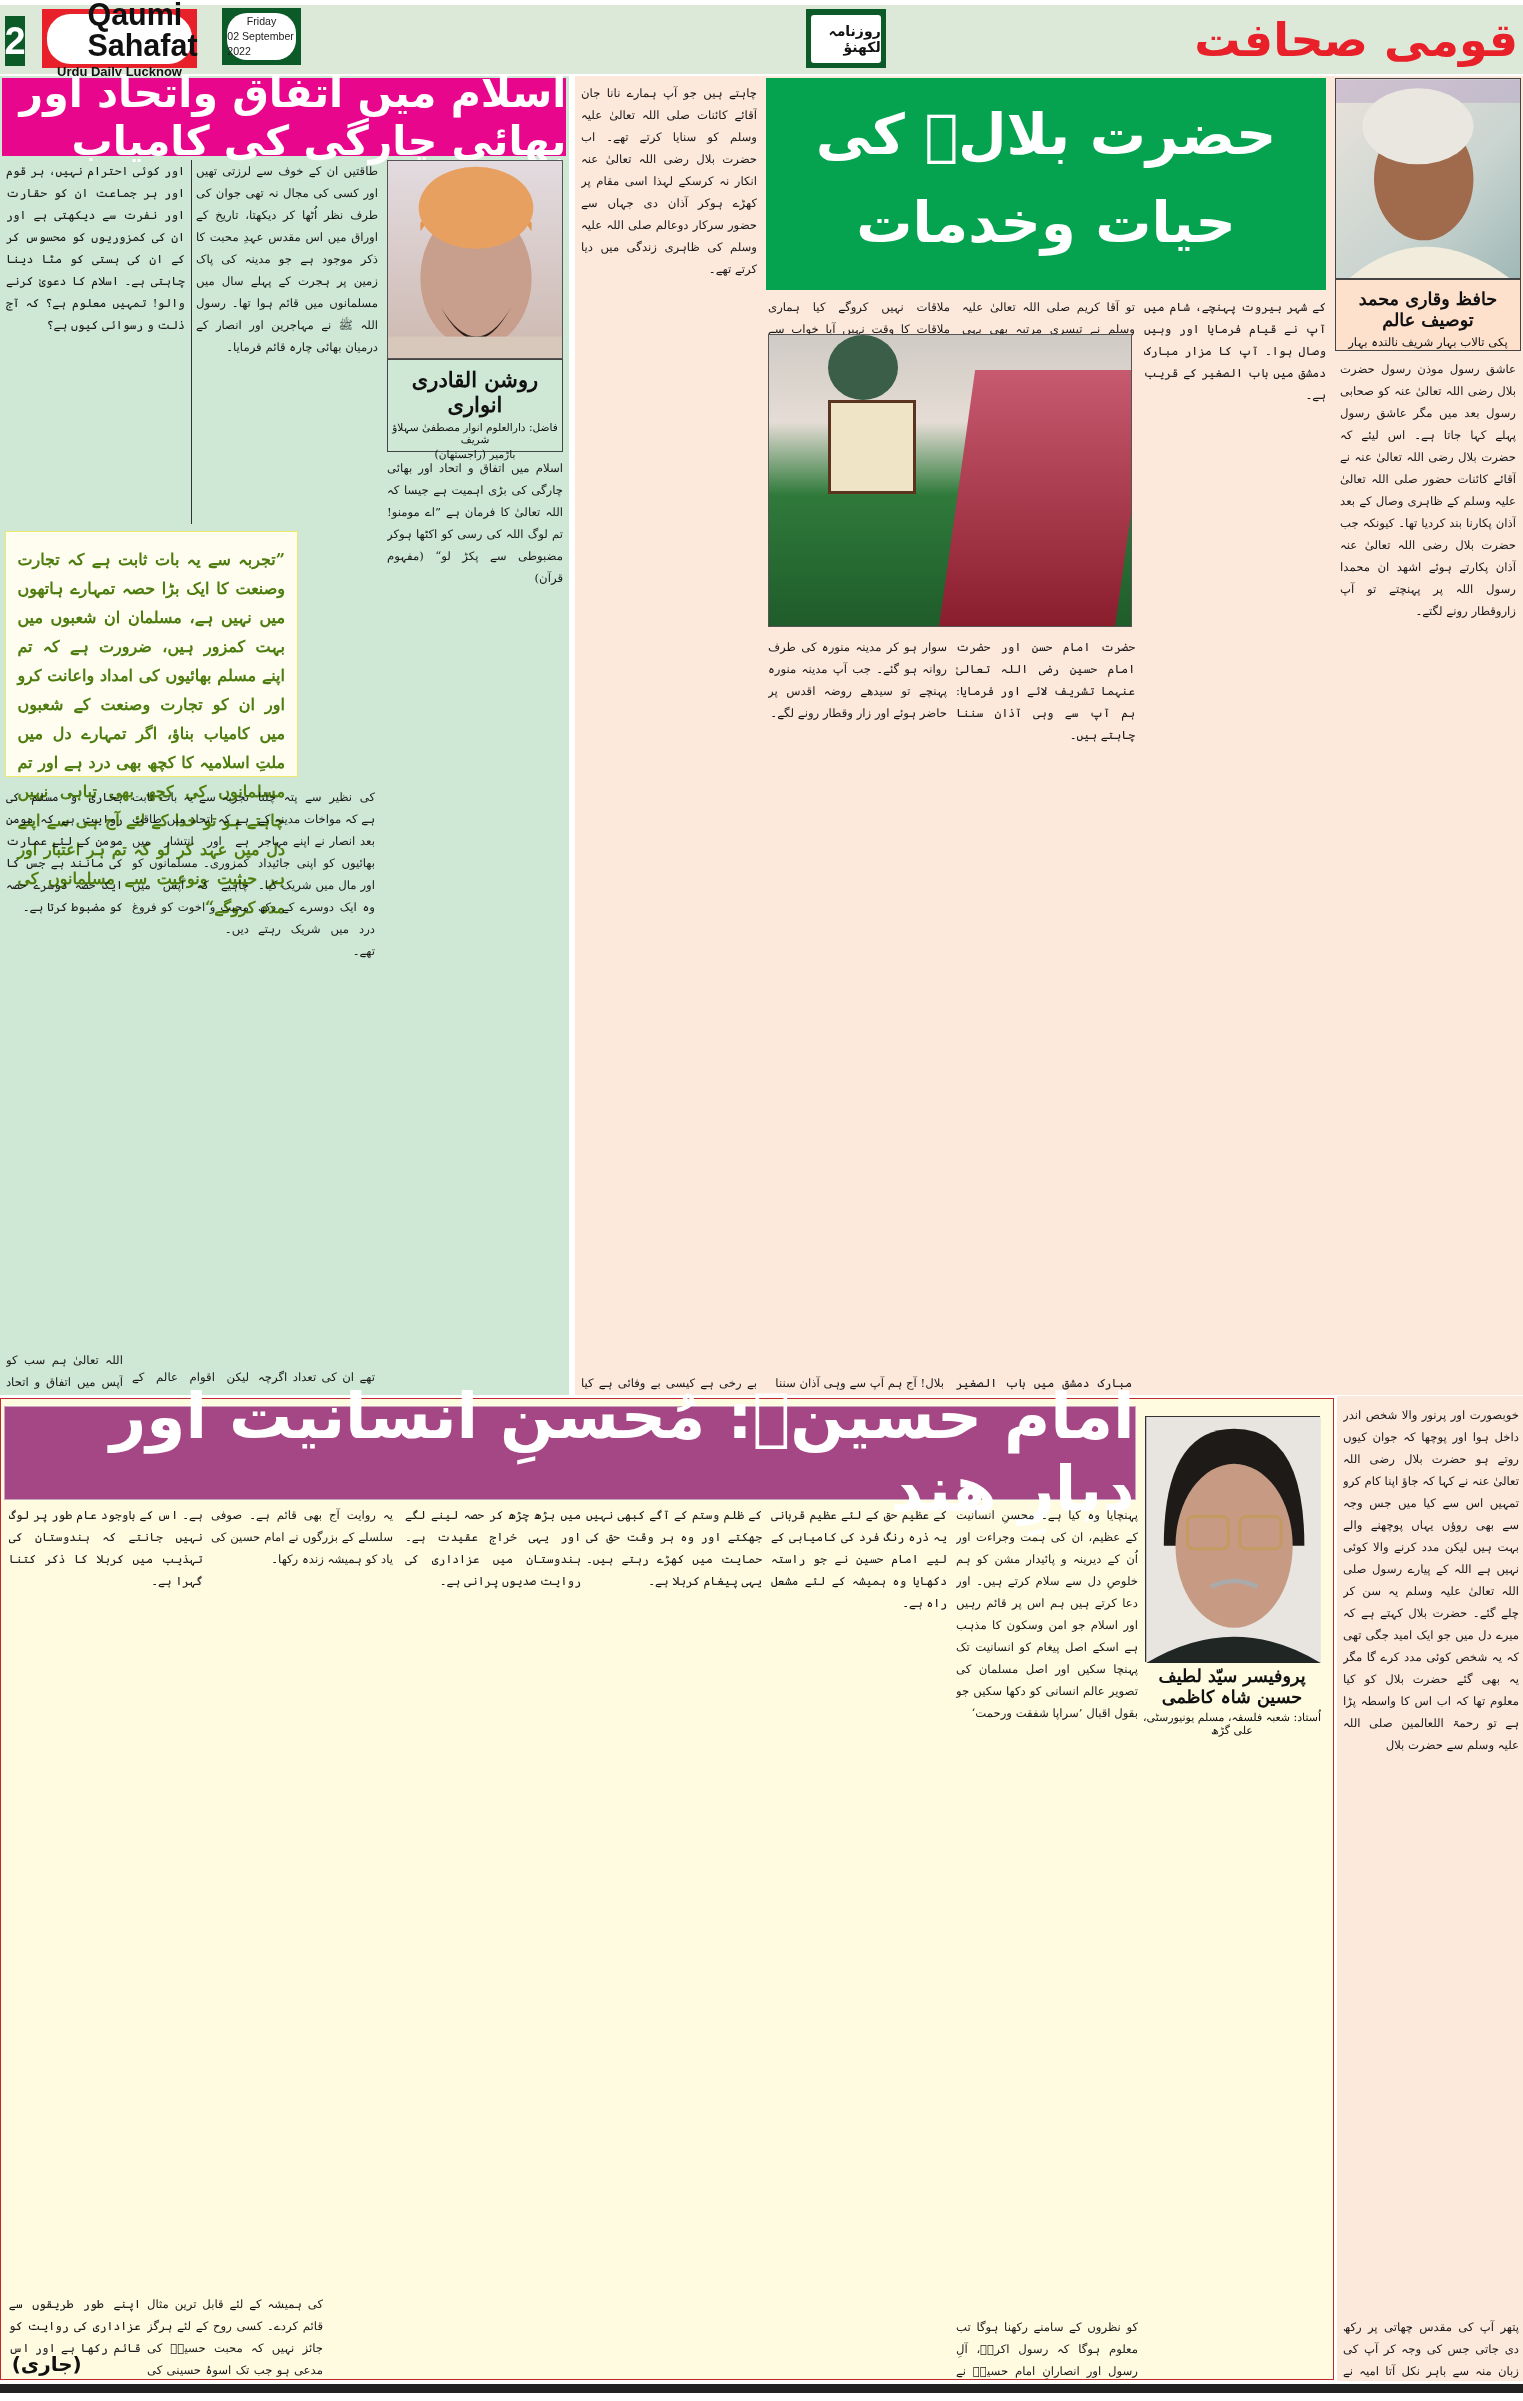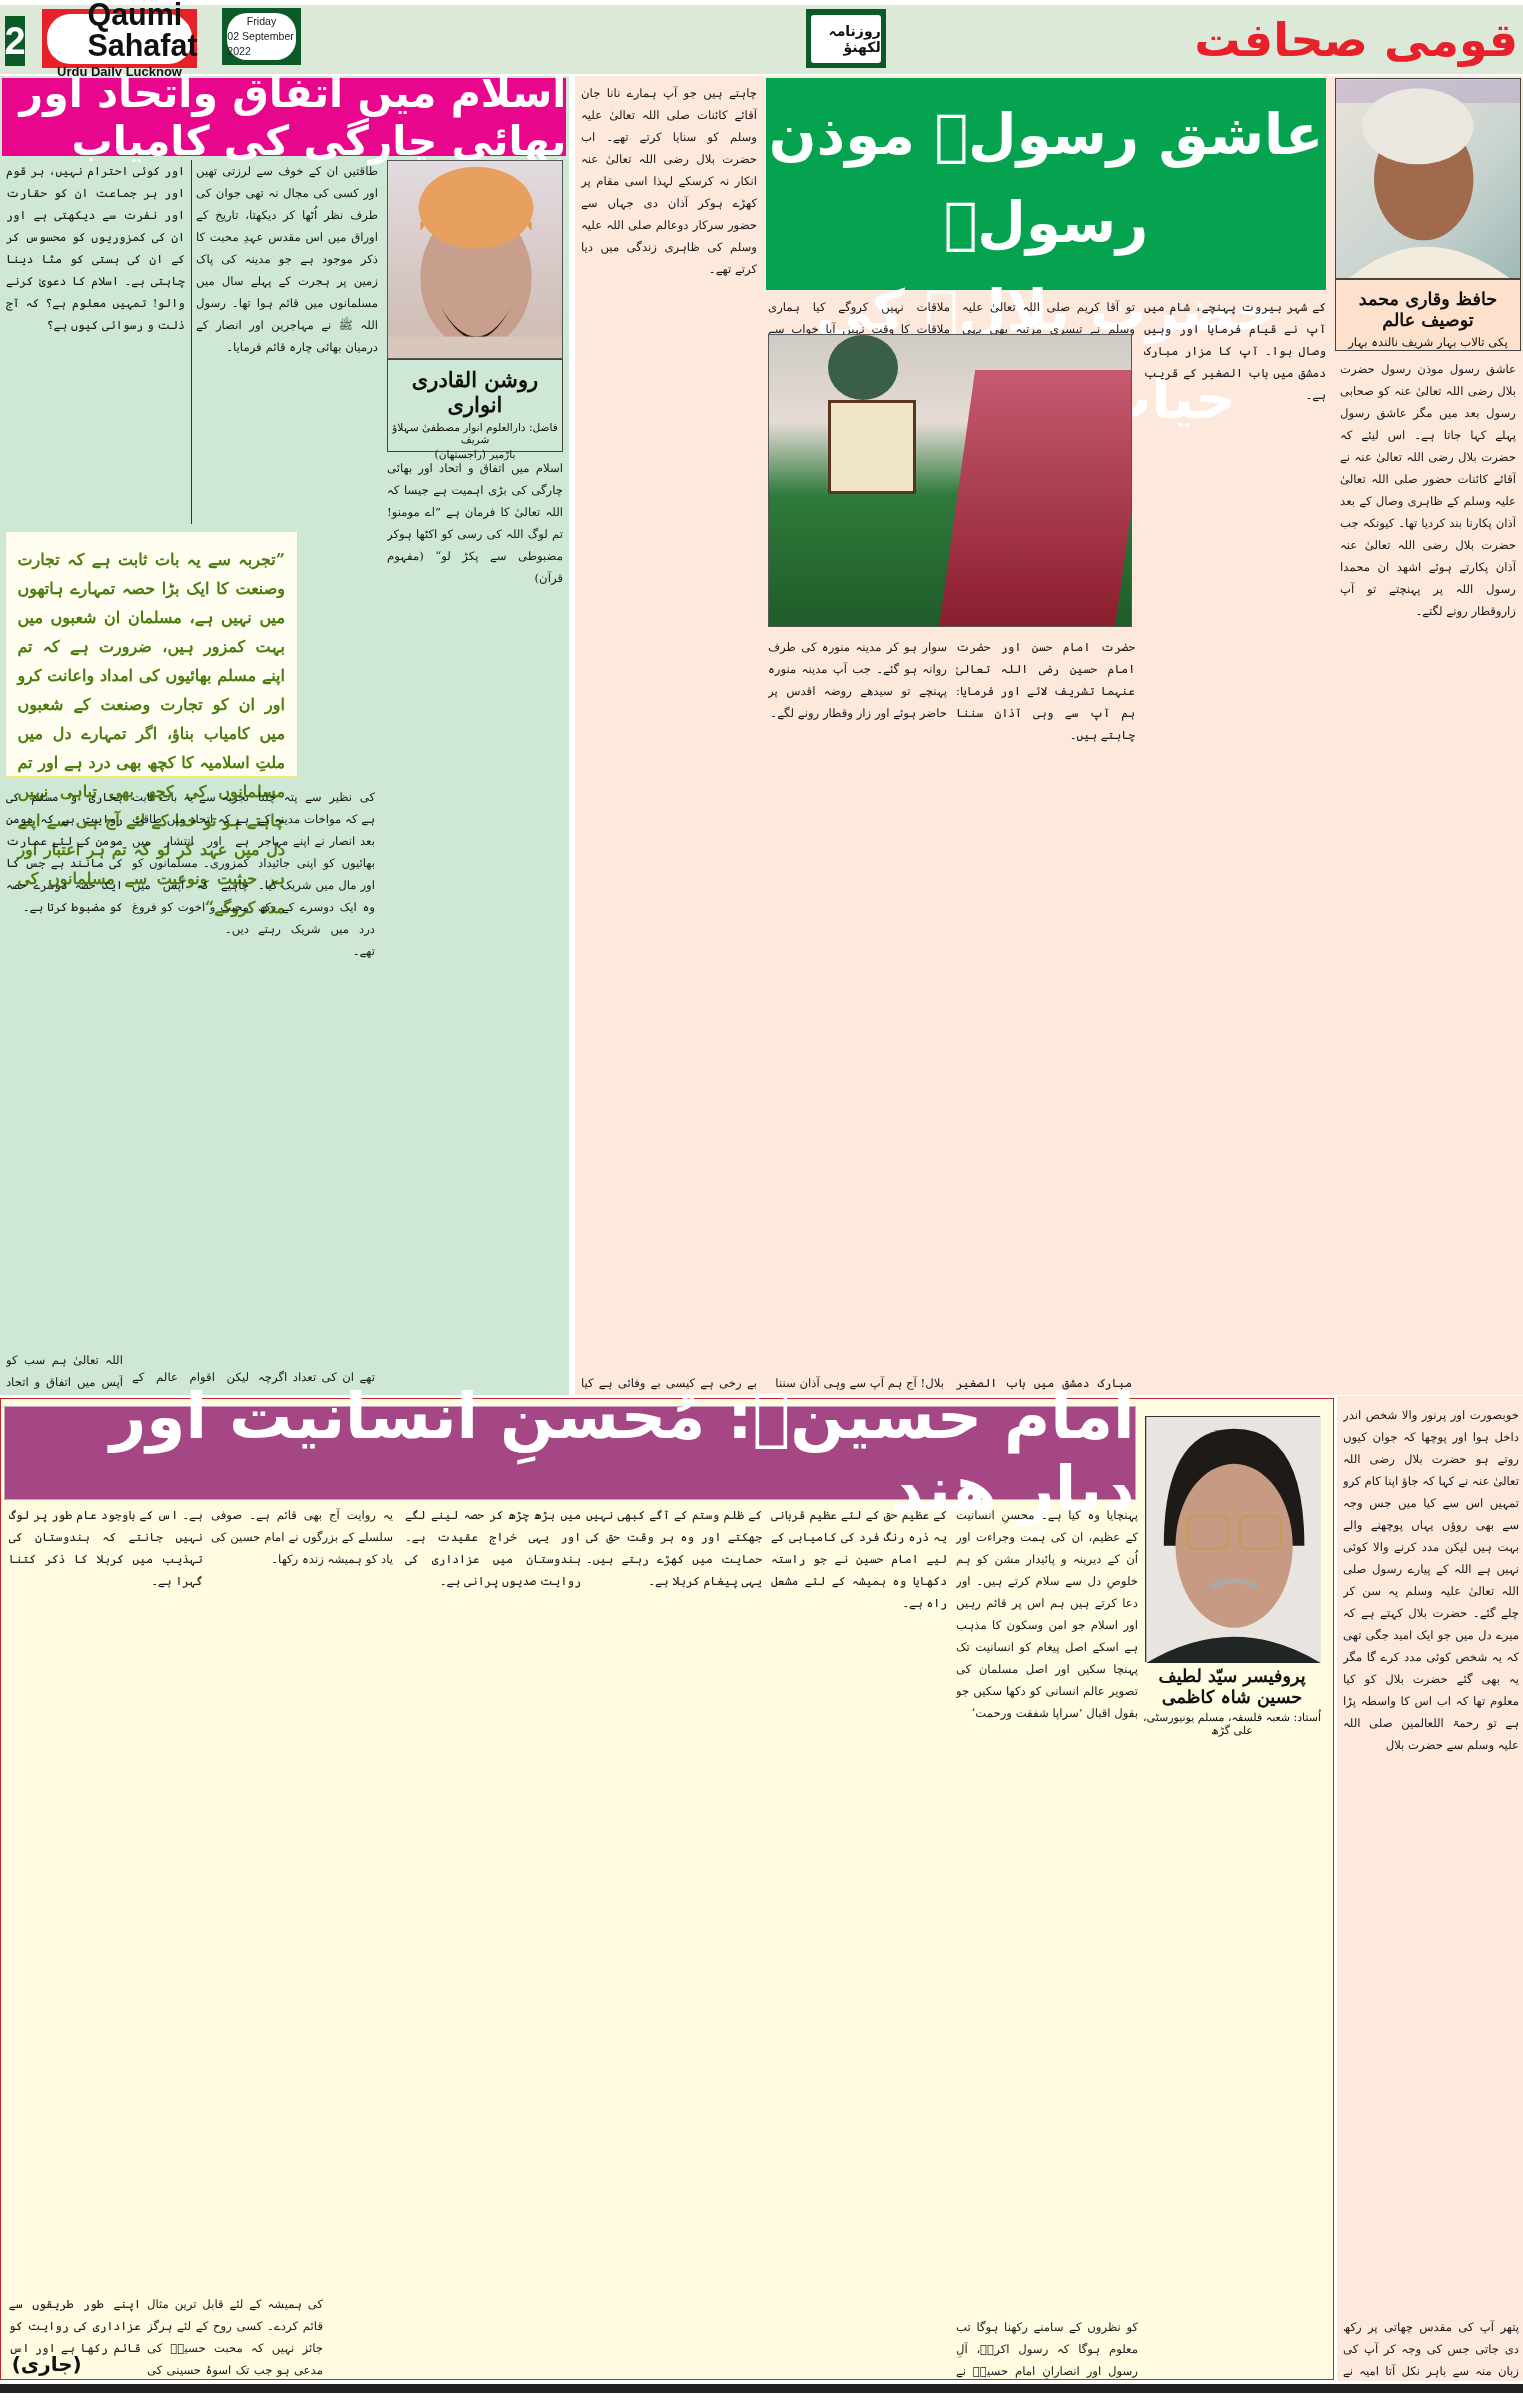--- a/index.html
+++ b/index.html
@@ -95,21 +95,20 @@
 <div class="abs col" style="left:258px;top:786px;width:117px;height:557px;">کی نظیر سے پتہ چلتا ہے کہ مواخات مدینہ کے بعد انصار نے اپنے مہاجر بھائیوں کو اپنی جائیداد اور مال میں شریک کیا۔ وہ ایک دوسرے کے دکھ درد میں شریک رہتے تھے۔</div>
 <div class="abs col" style="left:132px;top:786px;width:117px;height:557px;">تجربہ سے یہ بات ثابت ہے کہ اتحاد میں طاقت ہے اور انتشار میں کمزوری۔ مسلمانوں کو چاہیے کہ آپس میں محبت و اخوت کو فروغ دیں۔</div>
 <div class="abs col" style="left:5.9px;top:786px;width:117px;height:557px;">بخاری و مسلم کی روایت ہے کہ مومن مومن کے لئے عمارت کی مانند ہے جس کا ایک حصہ دوسرے حصہ کو مضبوط کرتا ہے۔</div>
 <div class="abs col" style="left:5.9px;top:1349px;width:117px;height:41px;">اللہ تعالیٰ ہم سب کو آپس میں اتفاق و اتحاد اور بھائی چارگی پیدا فرمائے! آمین</div>
 <div class="abs col" style="left:132px;top:1366px;width:117px;height:23.5px;">لیکن اقوام عالم کے دلوں میں ان کا وقار</div>
 <div class="abs col" style="left:258px;top:1366px;width:117px;height:23.5px;">تھے ان کی تعداد اگرچہ کم تھی لیکن بڑی بڑی</div>
 
 <div class="abs artB1"></div>
 <div class="abs artB2"></div>
 <div class="abs bandB">
-  <div>عاشق رسولؐ موذن رسولؐ</div>
   <div>حضرت بلالؓ کی حیات وخدمات</div>
 </div>
 <div class="abs photoB2">
   <svg width="186" height="201" viewBox="0 0 318 342">
     <rect x="0" y="0" width="318" height="40" fill="#b8a2c6" opacity=".5"></rect>
     <ellipse cx="150" cy="170" rx="85" ry="105" fill="#a06a4c"></ellipse>
     <ellipse cx="140" cy="80" rx="95" ry="65" fill="#eae6e0"></ellipse>
     <path d="M20 342 Q150 230 300 342Z" fill="#f1ecdc"></path>
   </svg>
 </div>

